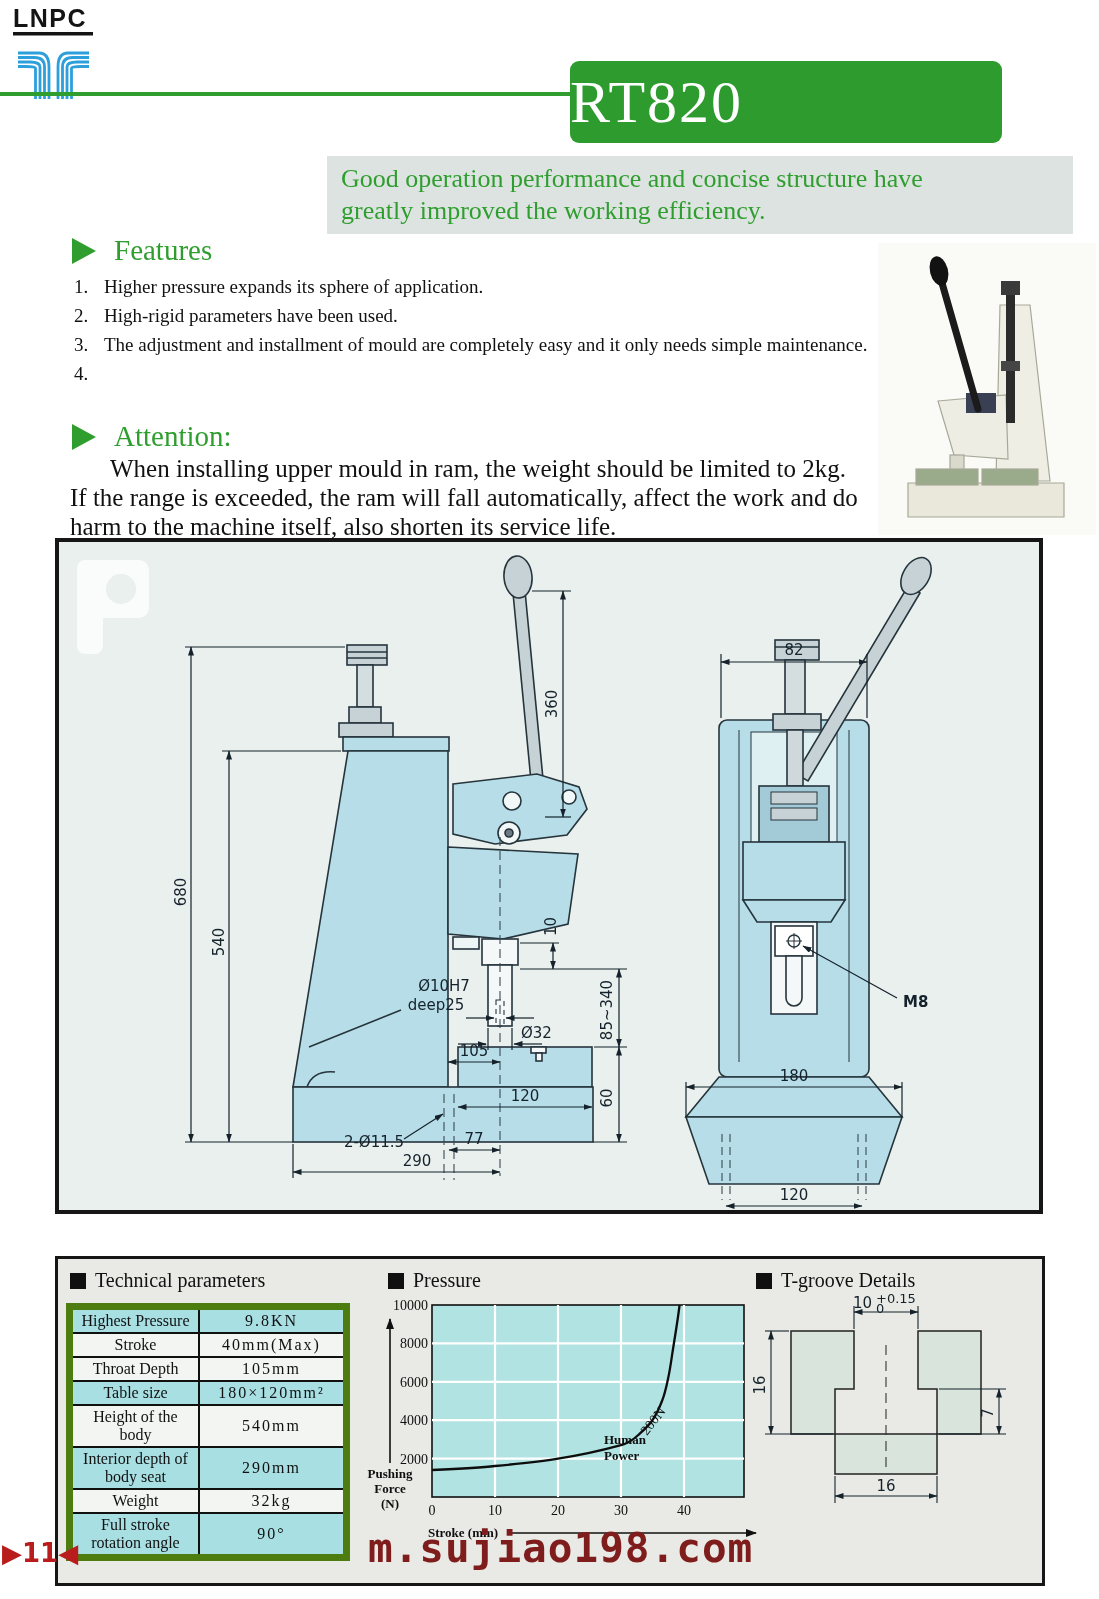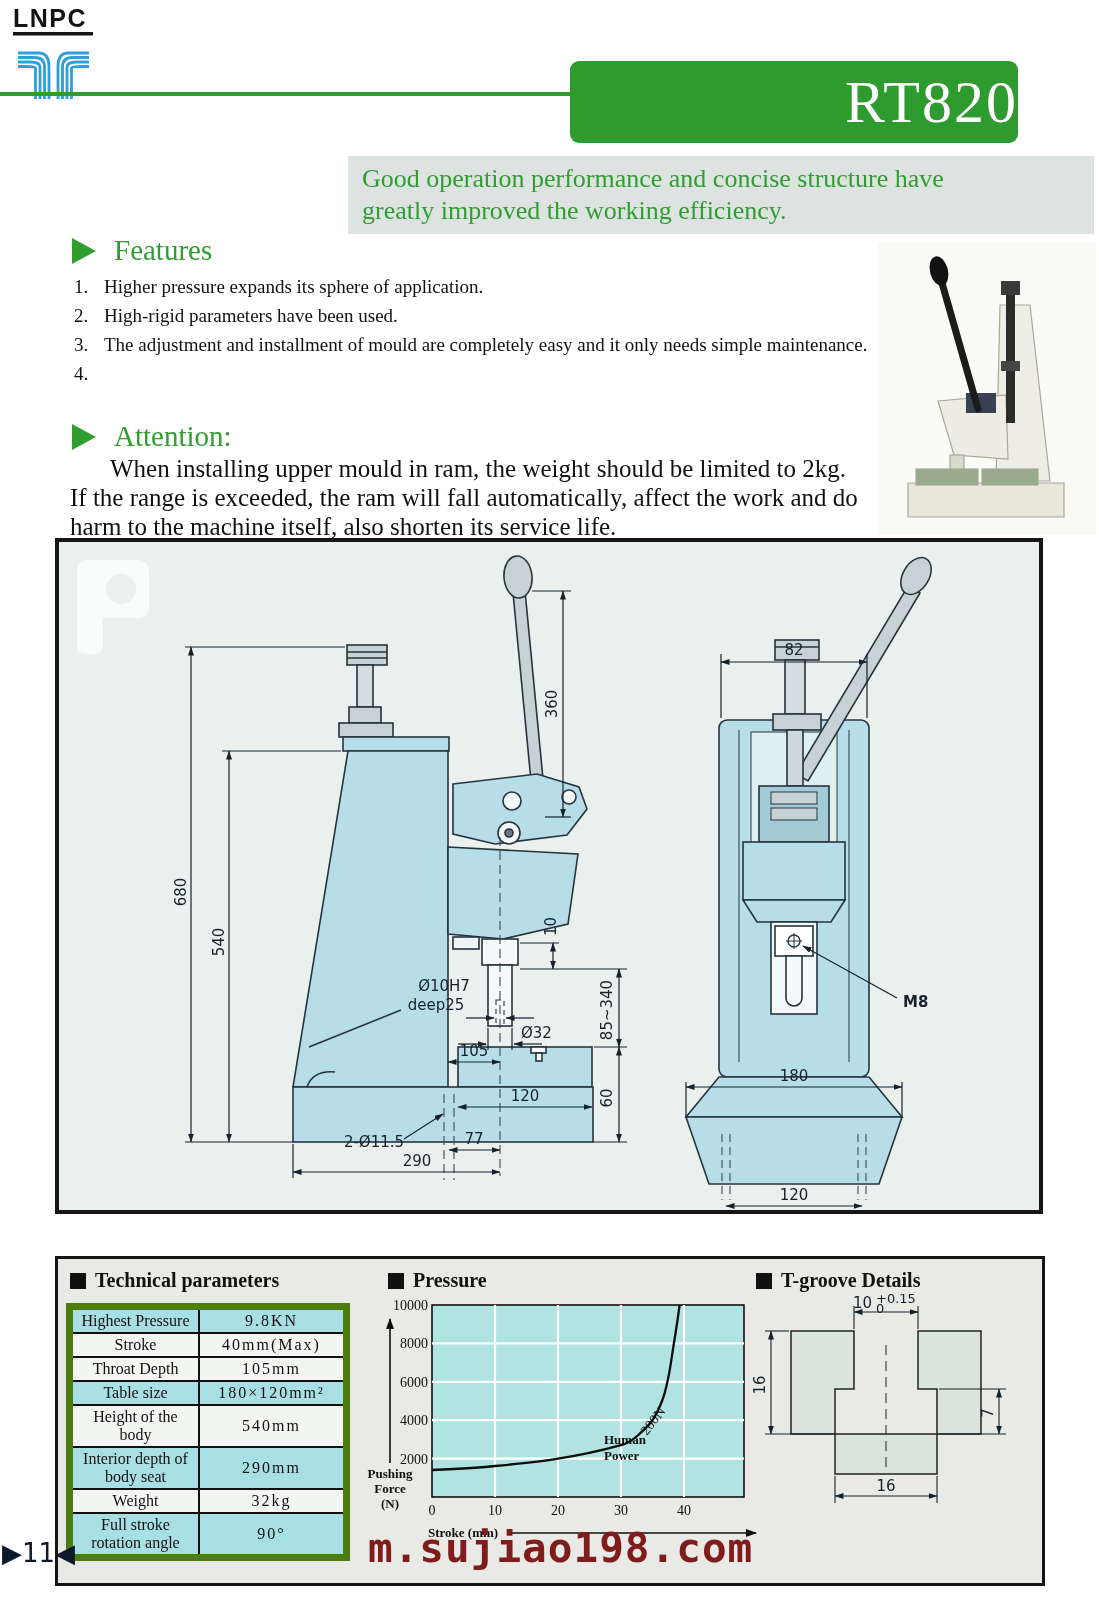--- a/index.html
+++ b/index.html
@@ -3,62 +3,62 @@
 <meta charset="utf-8">
 <style>
   html,body{margin:0;padding:0;background:#ffffff;}
   .page{position:relative;width:1099px;height:1599px;background:#fff;overflow:hidden;
         font-family:"Liberation Serif", serif;color:#111;}
   .abs{position:absolute;}
 
   
   .greenline{left:0;top:92px;width:578px;height:4px;background:#2f9e2f;}
   .modelbox{left:570px;top:61px;width:432px;height:82px;background:#2e9b2e;border-radius:9px;
-            display:flex;align-items:center;justify-content:flex-end;padding-left:16px;}
+            display:flex;align-items:center;justify-content:flex-start;}
   .modelbox span{color:#fff;font-size:60px;letter-spacing:2px;}
-  .tagline{left:348px;top:156px;width:746px;height:78px;background:#dde3e1;
+  .tagline{left:327px;top:156px;width:746px;height:78px;background:#dde3e1;
            color:#2f9e2f;font-size:26px;line-height:32px;padding:7px 0 0 14px;box-sizing:border-box;}
 
   
   .tri{width:0;height:0;border-left:24px solid #2f9e2f;border-top:13px solid transparent;
        border-bottom:13px solid transparent;display:inline-block;vertical-align:middle;}
   .h-green{color:#2f9e2f;font-size:29px;margin-left:14px;display:inline-block;vertical-align:middle;}
 
   .feat-item{display:flex;font-size:19px;line-height:29px;}
   .feat-num{width:30px;text-align:left;}
   .att-text{font-size:25px;line-height:29px;text-indent:40px;}
 
   
   .drawpanel{left:55px;top:538px;width:988px;height:676px;background:#e9f0ee;
              border:4px solid #161616;box-sizing:border-box;}
   .pmark{opacity:.88;}
 
   
   .botpanel{left:55px;top:1256px;width:990px;height:330px;background:#e9eae6;
             border:3px solid #161616;box-sizing:border-box;}
   .sq{width:16px;height:16px;background:#101010;display:inline-block;margin-right:9px;}
-  .sectitle{font-size:20px;font-weight:bold;display:flex;align-items:center;}
+  .sectitle{font-size:20px;font-weight:normal;display:flex;align-items:center;}
 
   table.tech{border-collapse:collapse;width:284px;border:7px solid #4d7c0f;
              font-size:16px;}
   table.tech td{border:2.5px solid #101010;padding:2px 5px;}
   td.lab{width:115px;text-align:center;}
   td.val{text-align:center;letter-spacing:2px;}
   tr.blue td{background:#a8dfe3;}
   tr.white td{background:#f3f5f2;}
 
   .dim{font-family:"DejaVu Sans", sans-serif;font-size:15px;fill:#15222b;}
   .dimsm{font-family:"DejaVu Sans", sans-serif;font-size:13px;fill:#15222b;}
   .cht{font-size:14px;fill:#101010;}
   .chtb{font-size:13px;font-weight:bold;fill:#101010;}
 
   .watermark{left:368px;top:1524px;font-family:"DejaVu Sans Mono", monospace;
              font-weight:bold;font-size:41px;letter-spacing:1px;color:#7f1d1d;}
   .pagenum{left:2px;top:1538px;font-family:"DejaVu Sans", sans-serif;
-           font-weight:normal;font-size:26px;color:#0f172a;}
+           font-weight:bold;font-size:26px;color:#b91c1c;}
 </style>
 </head>
 <body>
 
 <div class="page">
 
   <svg class="abs" style="left:12px;top:5px" width="115" height="98">
     <text x="1" y="22" font-family="Liberation Sans, sans-serif" font-size="25" font-weight="bold" letter-spacing="1.5" fill="#141414">LNPC</text>
     <rect x="1" y="27" width="80" height="3.5" fill="#141414"></rect>
     <g transform="translate(4,36)" stroke="#2da0dc" stroke-width="2.8" fill="none">

